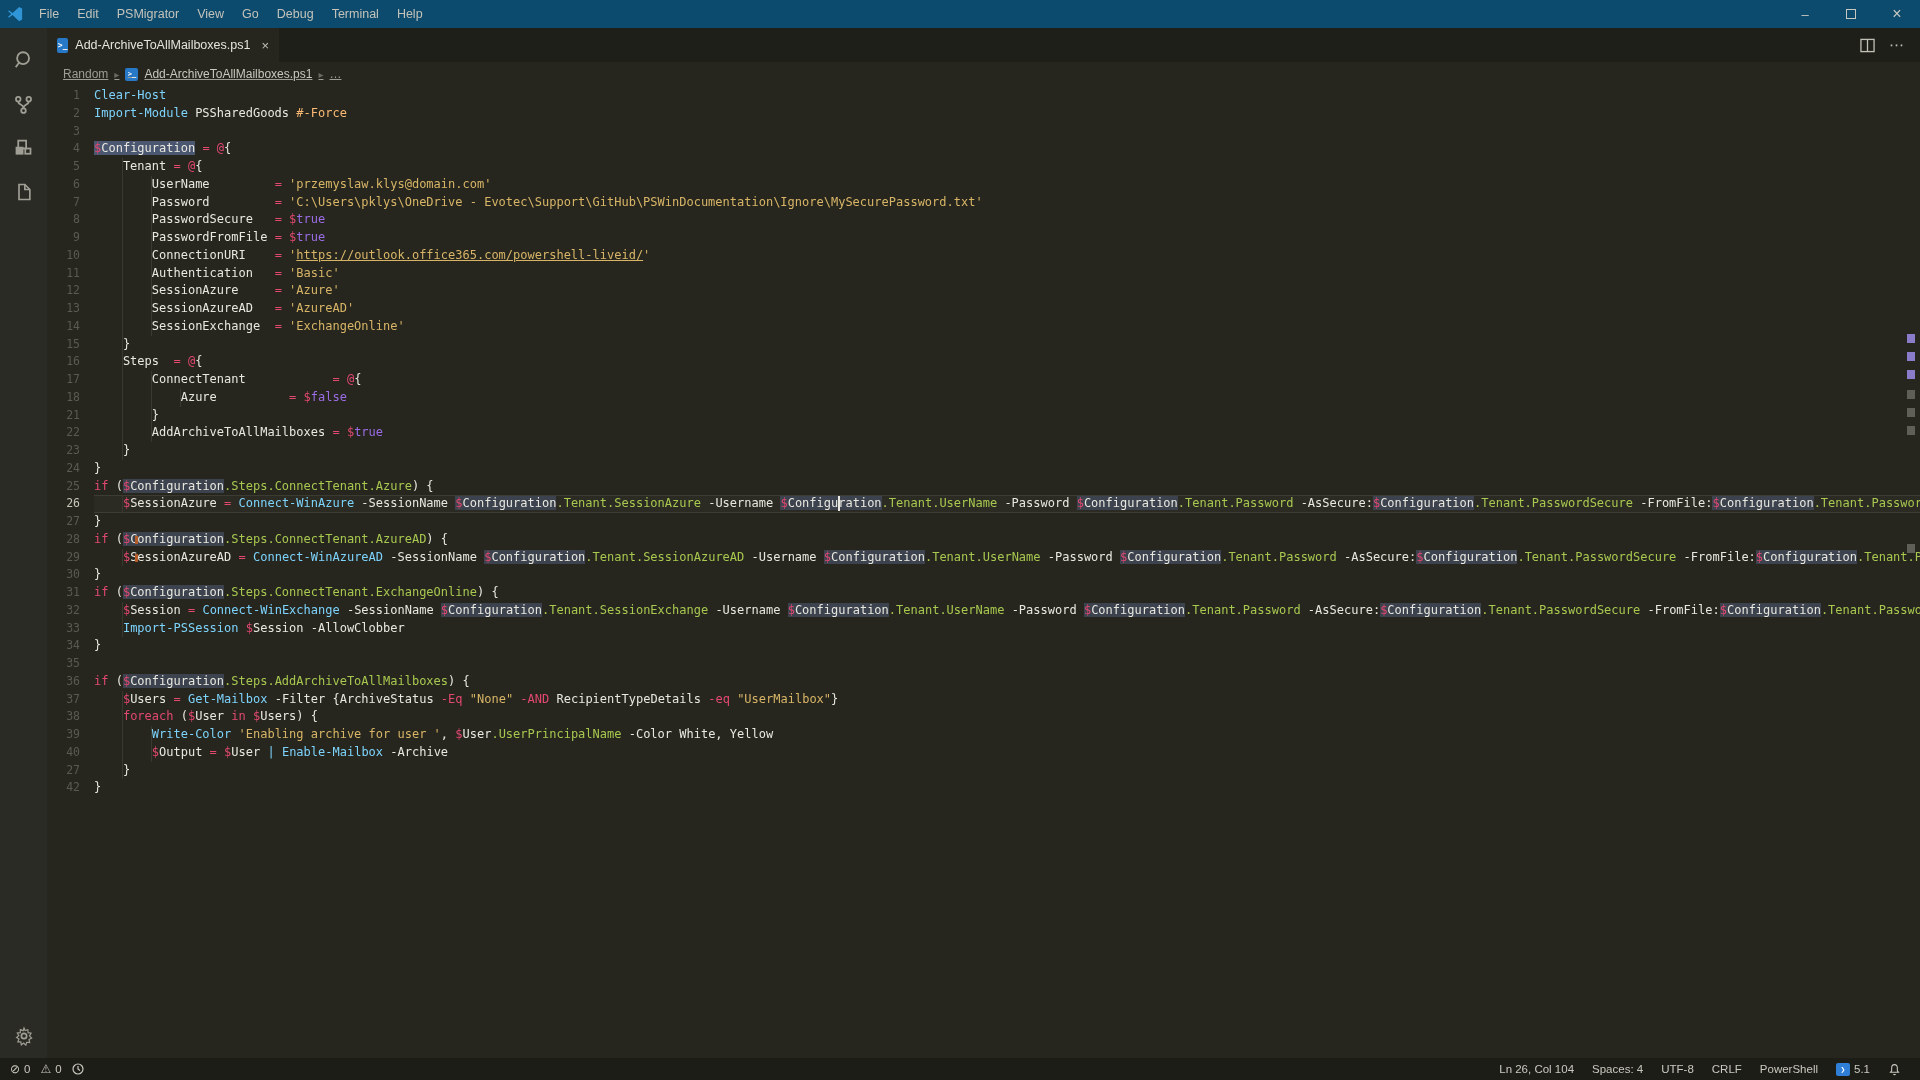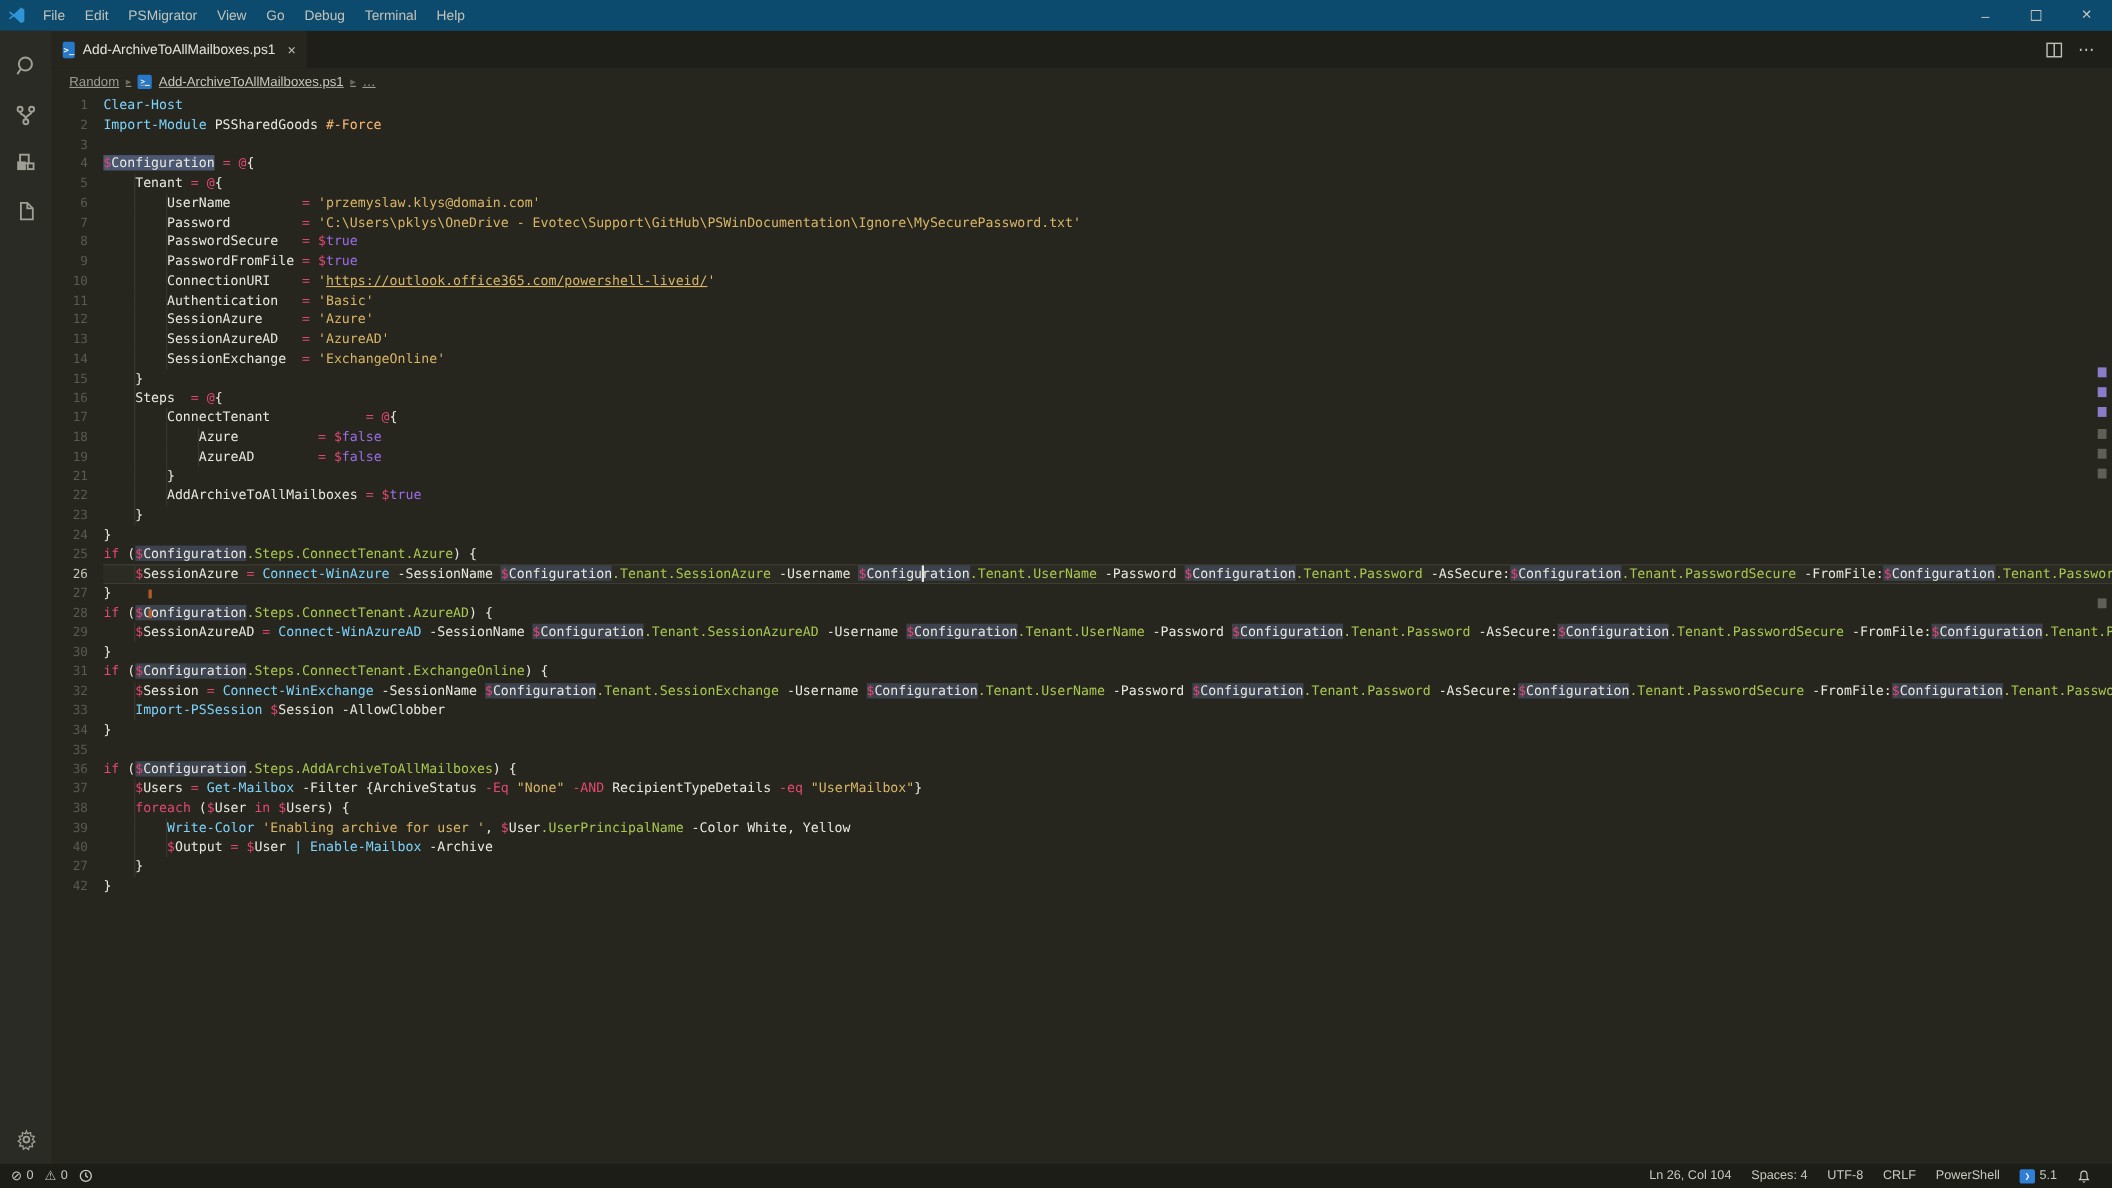--- a/index.html
+++ b/index.html
@@ -187,21 +187,20 @@
         <div class="code-line"><div class="ln">9</div><div class="lc"><i class="guide" style="left: 28.4064px;"></i><i class="guide" style="left: 57.3128px;"></i><span class="tk-w">        PasswordFromFile </span><span class="tk-k">=</span><span class="tk-w"> </span><span class="tk-k">$</span><span class="tk-b">true</span></div></div>
         <div class="code-line"><div class="ln">10</div><div class="lc"><i class="guide" style="left: 28.4064px;"></i><i class="guide" style="left: 57.3128px;"></i><span class="tk-w">        ConnectionURI    </span><span class="tk-k">=</span><span class="tk-w"> </span><span class="tk-s">'</span><span class="tk-us">https://outlook.office365.com/powershell-liveid/</span><span class="tk-s">'</span></div></div>
         <div class="code-line"><div class="ln">11</div><div class="lc"><i class="guide" style="left: 28.4064px;"></i><i class="guide" style="left: 57.3128px;"></i><span class="tk-w">        Authentication   </span><span class="tk-k">=</span><span class="tk-w"> </span><span class="tk-s">'Basic'</span></div></div>
         <div class="code-line"><div class="ln">12</div><div class="lc"><i class="guide" style="left: 28.4064px;"></i><i class="guide" style="left: 57.3128px;"></i><span class="tk-w">        SessionAzure     </span><span class="tk-k">=</span><span class="tk-w"> </span><span class="tk-s">'Azure'</span></div></div>
         <div class="code-line"><div class="ln">13</div><div class="lc"><i class="guide" style="left: 28.4064px;"></i><i class="guide" style="left: 57.3128px;"></i><span class="tk-w">        SessionAzureAD   </span><span class="tk-k">=</span><span class="tk-w"> </span><span class="tk-s">'AzureAD'</span></div></div>
         <div class="code-line"><div class="ln">14</div><div class="lc"><i class="guide" style="left: 28.4064px;"></i><i class="guide" style="left: 57.3128px;"></i><span class="tk-w">        SessionExchange  </span><span class="tk-k">=</span><span class="tk-w"> </span><span class="tk-s">'ExchangeOnline'</span></div></div>
         <div class="code-line"><div class="ln">15</div><div class="lc"><i class="guide" style="left: 28.4064px;"></i><span class="tk-w">    }</span></div></div>
         <div class="code-line"><div class="ln">16</div><div class="lc"><i class="guide" style="left: 28.4064px;"></i><span class="tk-w">    Steps  </span><span class="tk-k">=</span><span class="tk-w"> </span><span class="tk-k">@</span><span class="tk-w">{</span></div></div>
         <div class="code-line"><div class="ln">17</div><div class="lc"><i class="guide" style="left: 28.4064px;"></i><i class="guide" style="left: 57.3128px;"></i><span class="tk-w">        ConnectTenant            </span><span class="tk-k">=</span><span class="tk-w"> </span><span class="tk-k">@</span><span class="tk-w">{</span></div></div>
         <div class="code-line"><div class="ln">18</div><div class="lc"><i class="guide" style="left: 28.4064px;"></i><i class="guide" style="left: 57.3128px;"></i><i class="guide" style="left: 86.2192px;"></i><span class="tk-w">            Azure          </span><span class="tk-k">=</span><span class="tk-w"> </span><span class="tk-k">$</span><span class="tk-b">false</span></div></div>
-        <div class="code-line"><div class="ln">19</div><div class="lc"><i class="guide" style="left: 28.4064px;"></i><i class="guide" style="left: 57.3128px;"></i><i class="guide" style="left: 86.2192px;"></i><span class="tk-w">            AzureAD        </span><span class="tk-k">=</span><span class="tk-w"> </span><span class="tk-k">$</span><span class="tk-b">false</span></div></div>
         <div class="code-line"><div class="ln">21</div><div class="lc"><i class="guide" style="left: 28.4064px;"></i><i class="guide" style="left: 57.3128px;"></i><span class="tk-w">        }</span></div></div>
         <div class="code-line"><div class="ln">22</div><div class="lc"><i class="guide" style="left: 28.4064px;"></i><i class="guide" style="left: 57.3128px;"></i><span class="tk-w">        AddArchiveToAllMailboxes </span><span class="tk-k">=</span><span class="tk-w"> </span><span class="tk-k">$</span><span class="tk-b">true</span></div></div>
         <div class="code-line"><div class="ln">23</div><div class="lc"><i class="guide" style="left: 28.4064px;"></i><span class="tk-w">    }</span></div></div>
         <div class="code-line"><div class="ln">24</div><div class="lc"><span class="tk-w">}</span></div></div>
         <div class="code-line"><div class="ln">25</div><div class="lc"><span class="tk-k">if</span><span class="tk-w"> (</span><span class="tk-k tk-hl">$</span><span class="tk-w tk-hl">Configuration</span><span class="tk-p">.Steps.ConnectTenant.Azure</span><span class="tk-w">) {</span></div></div>
         <div class="code-line current"><div class="ln">26</div><div class="lc"><i class="guide" style="left: 28.4064px;"></i><span class="tk-w">    </span><span class="tk-k">$</span><span class="tk-w">SessionAzure </span><span class="tk-k">=</span><span class="tk-w"> </span><span class="tk-c">Connect-WinAzure</span><span class="tk-w"> -SessionName </span><span class="tk-k tk-hl">$</span><span class="tk-w tk-hl">Configuration</span><span class="tk-p">.Tenant.SessionAzure</span><span class="tk-w"> -Username </span><span class="tk-k tk-hl">$</span><span class="tk-w tk-hl">Configuration</span><span class="tk-p">.Tenant.UserName</span><span class="tk-w"> -Password </span><span class="tk-k tk-hl">$</span><span class="tk-w tk-hl">Configuration</span><span class="tk-p">.Tenant.Password</span><span class="tk-w"> -AsSecure:</span><span class="tk-k tk-hl">$</span><span class="tk-w tk-hl">Configuration</span><span class="tk-p">.Tenant.PasswordSecure</span><span class="tk-w"> -FromFile:</span><span class="tk-k tk-hl">$</span><span class="tk-w tk-hl">Configuration</span><span class="tk-p">.Tenant.PasswordFromFile</span><i class="cursor" style="left: 744.34px;"></i></div></div>
         <div class="code-line"><div class="ln">27</div><div class="lc"><span class="tk-w">}</span></div></div>
         <div class="code-line"><div class="ln">28</div><div class="lc"><span class="tk-k">if</span><span class="tk-w"> (</span><span class="tk-k tk-hl">$</span><span class="tk-w tk-hl">Configuration</span><span class="tk-p">.Steps.ConnectTenant.AzureAD</span><span class="tk-w">) {</span></div></div>
         <div class="code-line"><div class="ln">29</div><div class="lc"><i class="guide" style="left: 28.4064px;"></i><span class="tk-w">    </span><span class="tk-k">$</span><span class="tk-w">SessionAzureAD </span><span class="tk-k">=</span><span class="tk-w"> </span><span class="tk-c">Connect-WinAzureAD</span><span class="tk-w"> -SessionName </span><span class="tk-k tk-hl">$</span><span class="tk-w tk-hl">Configuration</span><span class="tk-p">.Tenant.SessionAzureAD</span><span class="tk-w"> -Username </span><span class="tk-k tk-hl">$</span><span class="tk-w tk-hl">Configuration</span><span class="tk-p">.Tenant.UserName</span><span class="tk-w"> -Password </span><span class="tk-k tk-hl">$</span><span class="tk-w tk-hl">Configuration</span><span class="tk-p">.Tenant.Password</span><span class="tk-w"> -AsSecure:</span><span class="tk-k tk-hl">$</span><span class="tk-w tk-hl">Configuration</span><span class="tk-p">.Tenant.PasswordSecure</span><span class="tk-w"> -FromFile:</span><span class="tk-k tk-hl">$</span><span class="tk-w tk-hl">Configuration</span><span class="tk-p">.Tenant.PasswordFromFile</span></div></div>
         <div class="code-line"><div class="ln">30</div><div class="lc"><span class="tk-w">}</span></div></div>

